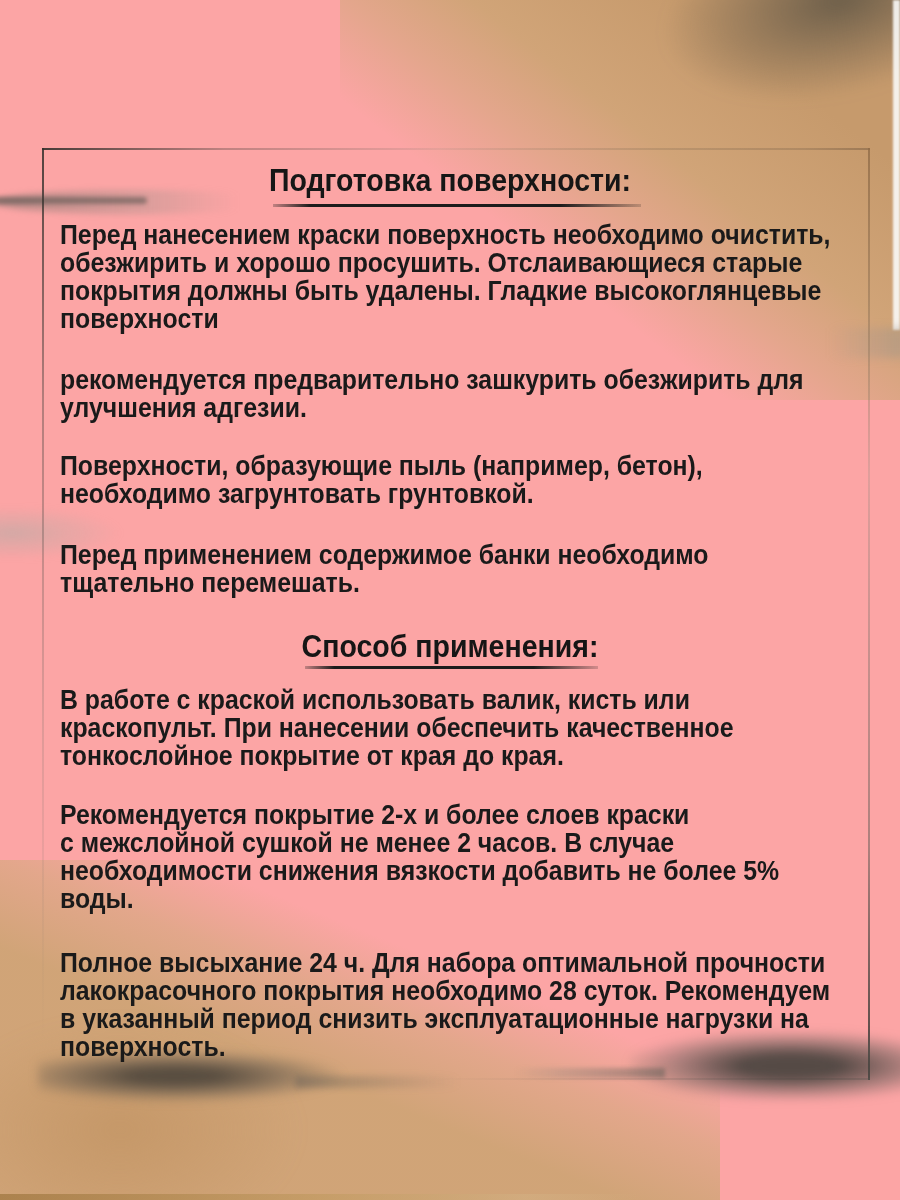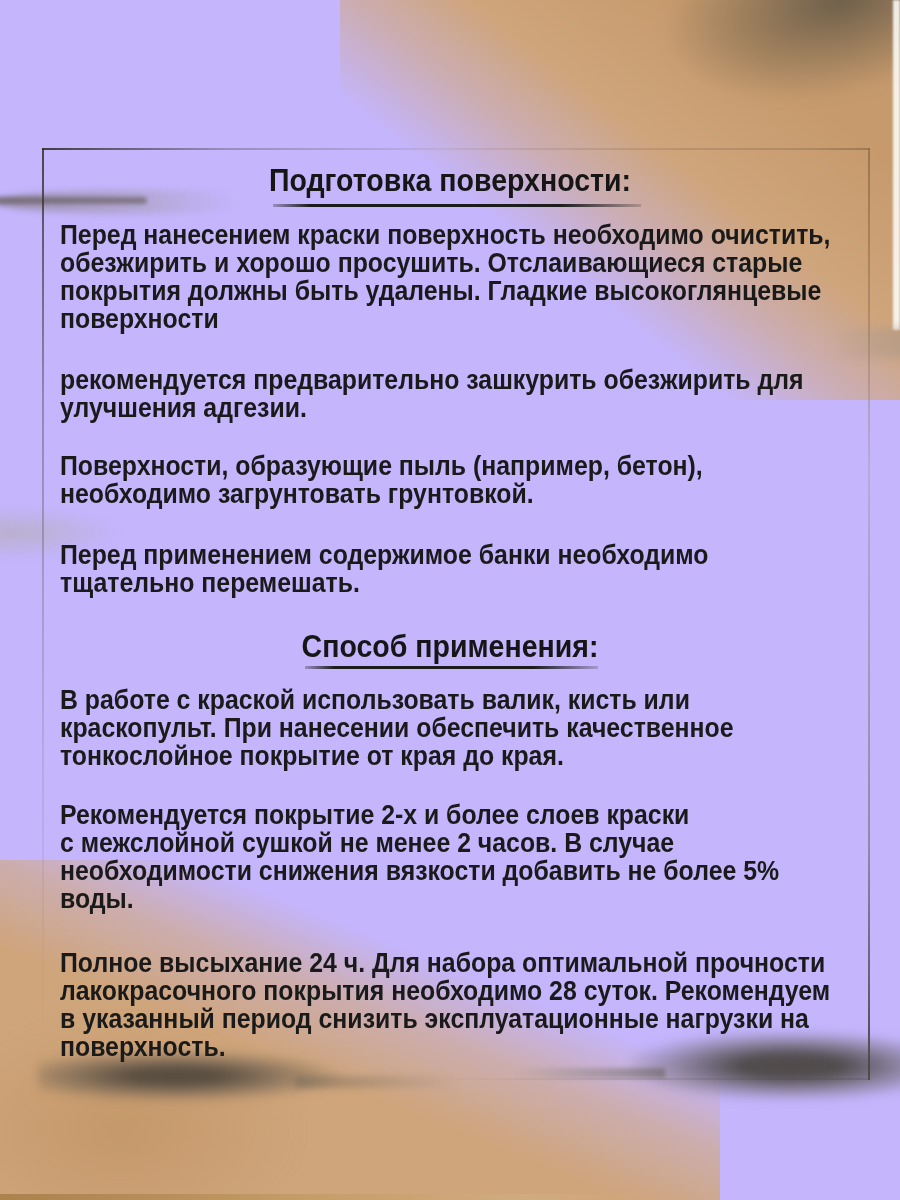--- a/index.html
+++ b/index.html
@@ -2,21 +2,21 @@
 <html><head>
 <meta charset="utf-8">
 <style>
   html, body { margin: 0; padding: 0; background: #ffffff; }
 
   .page {
     position: relative;
     width: 900px;
     height: 1200px;
     overflow: hidden;
-    background: #c4b5fd;
+    background: #fca5a5;
     font-family: "Liberation Sans", sans-serif;
   }
 
   .layer { position: absolute; pointer-events: none; }
 
   
   .tan-top-right {
     top: 0; right: 0; width: 560px; height: 400px;
     background: linear-gradient(38deg,
       rgba(209,167,121,0) 36%,

